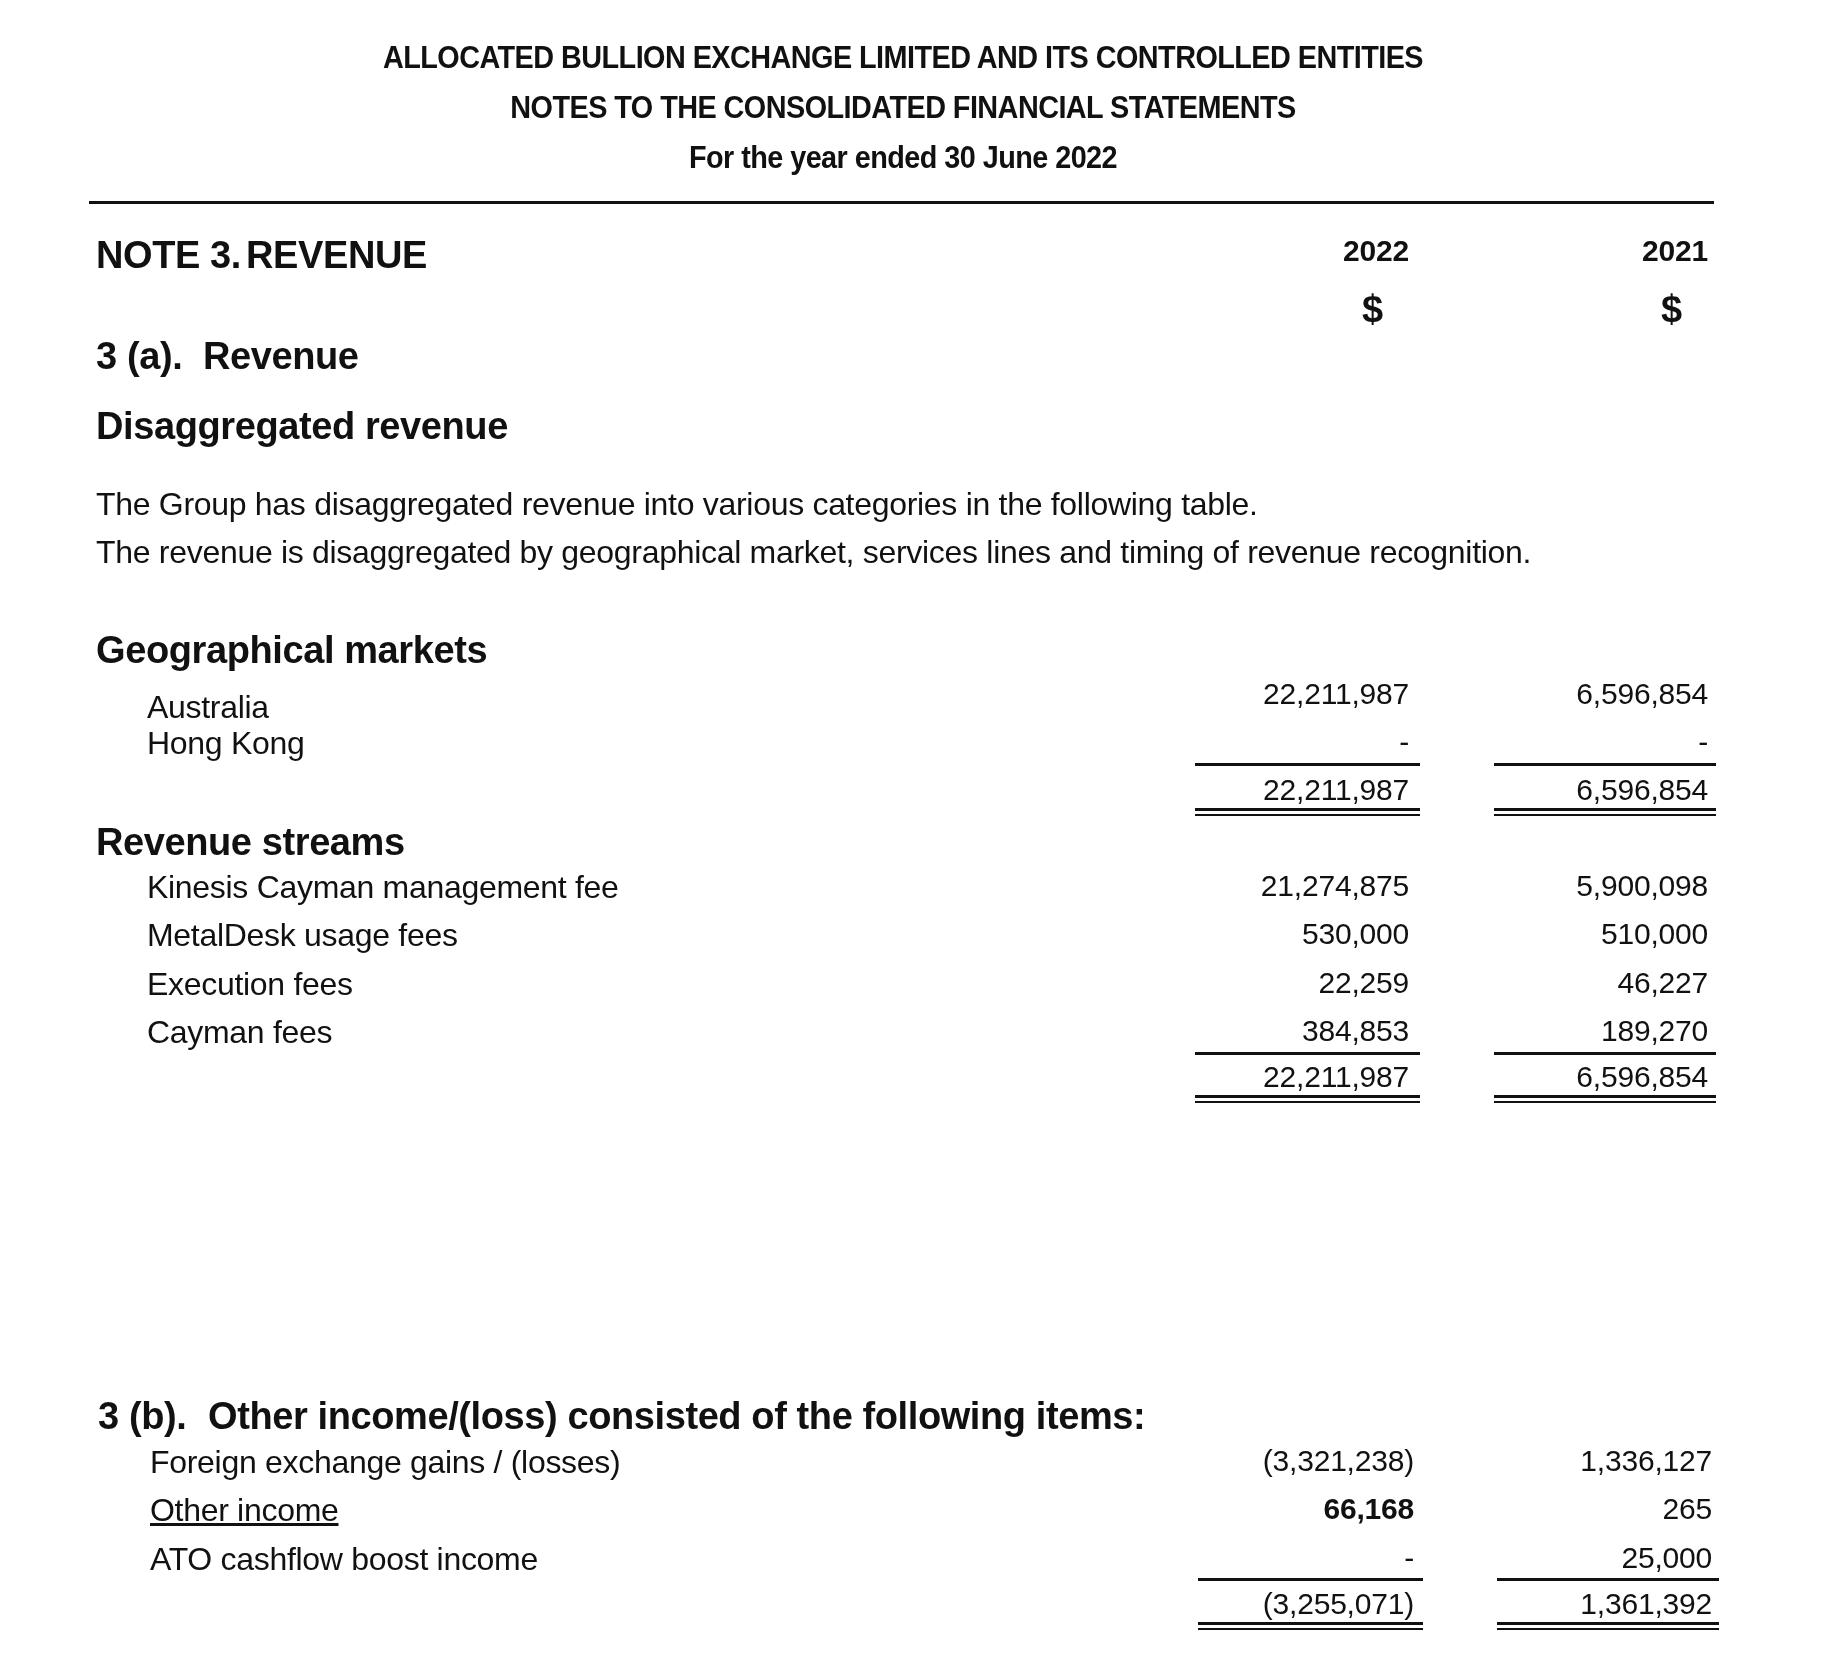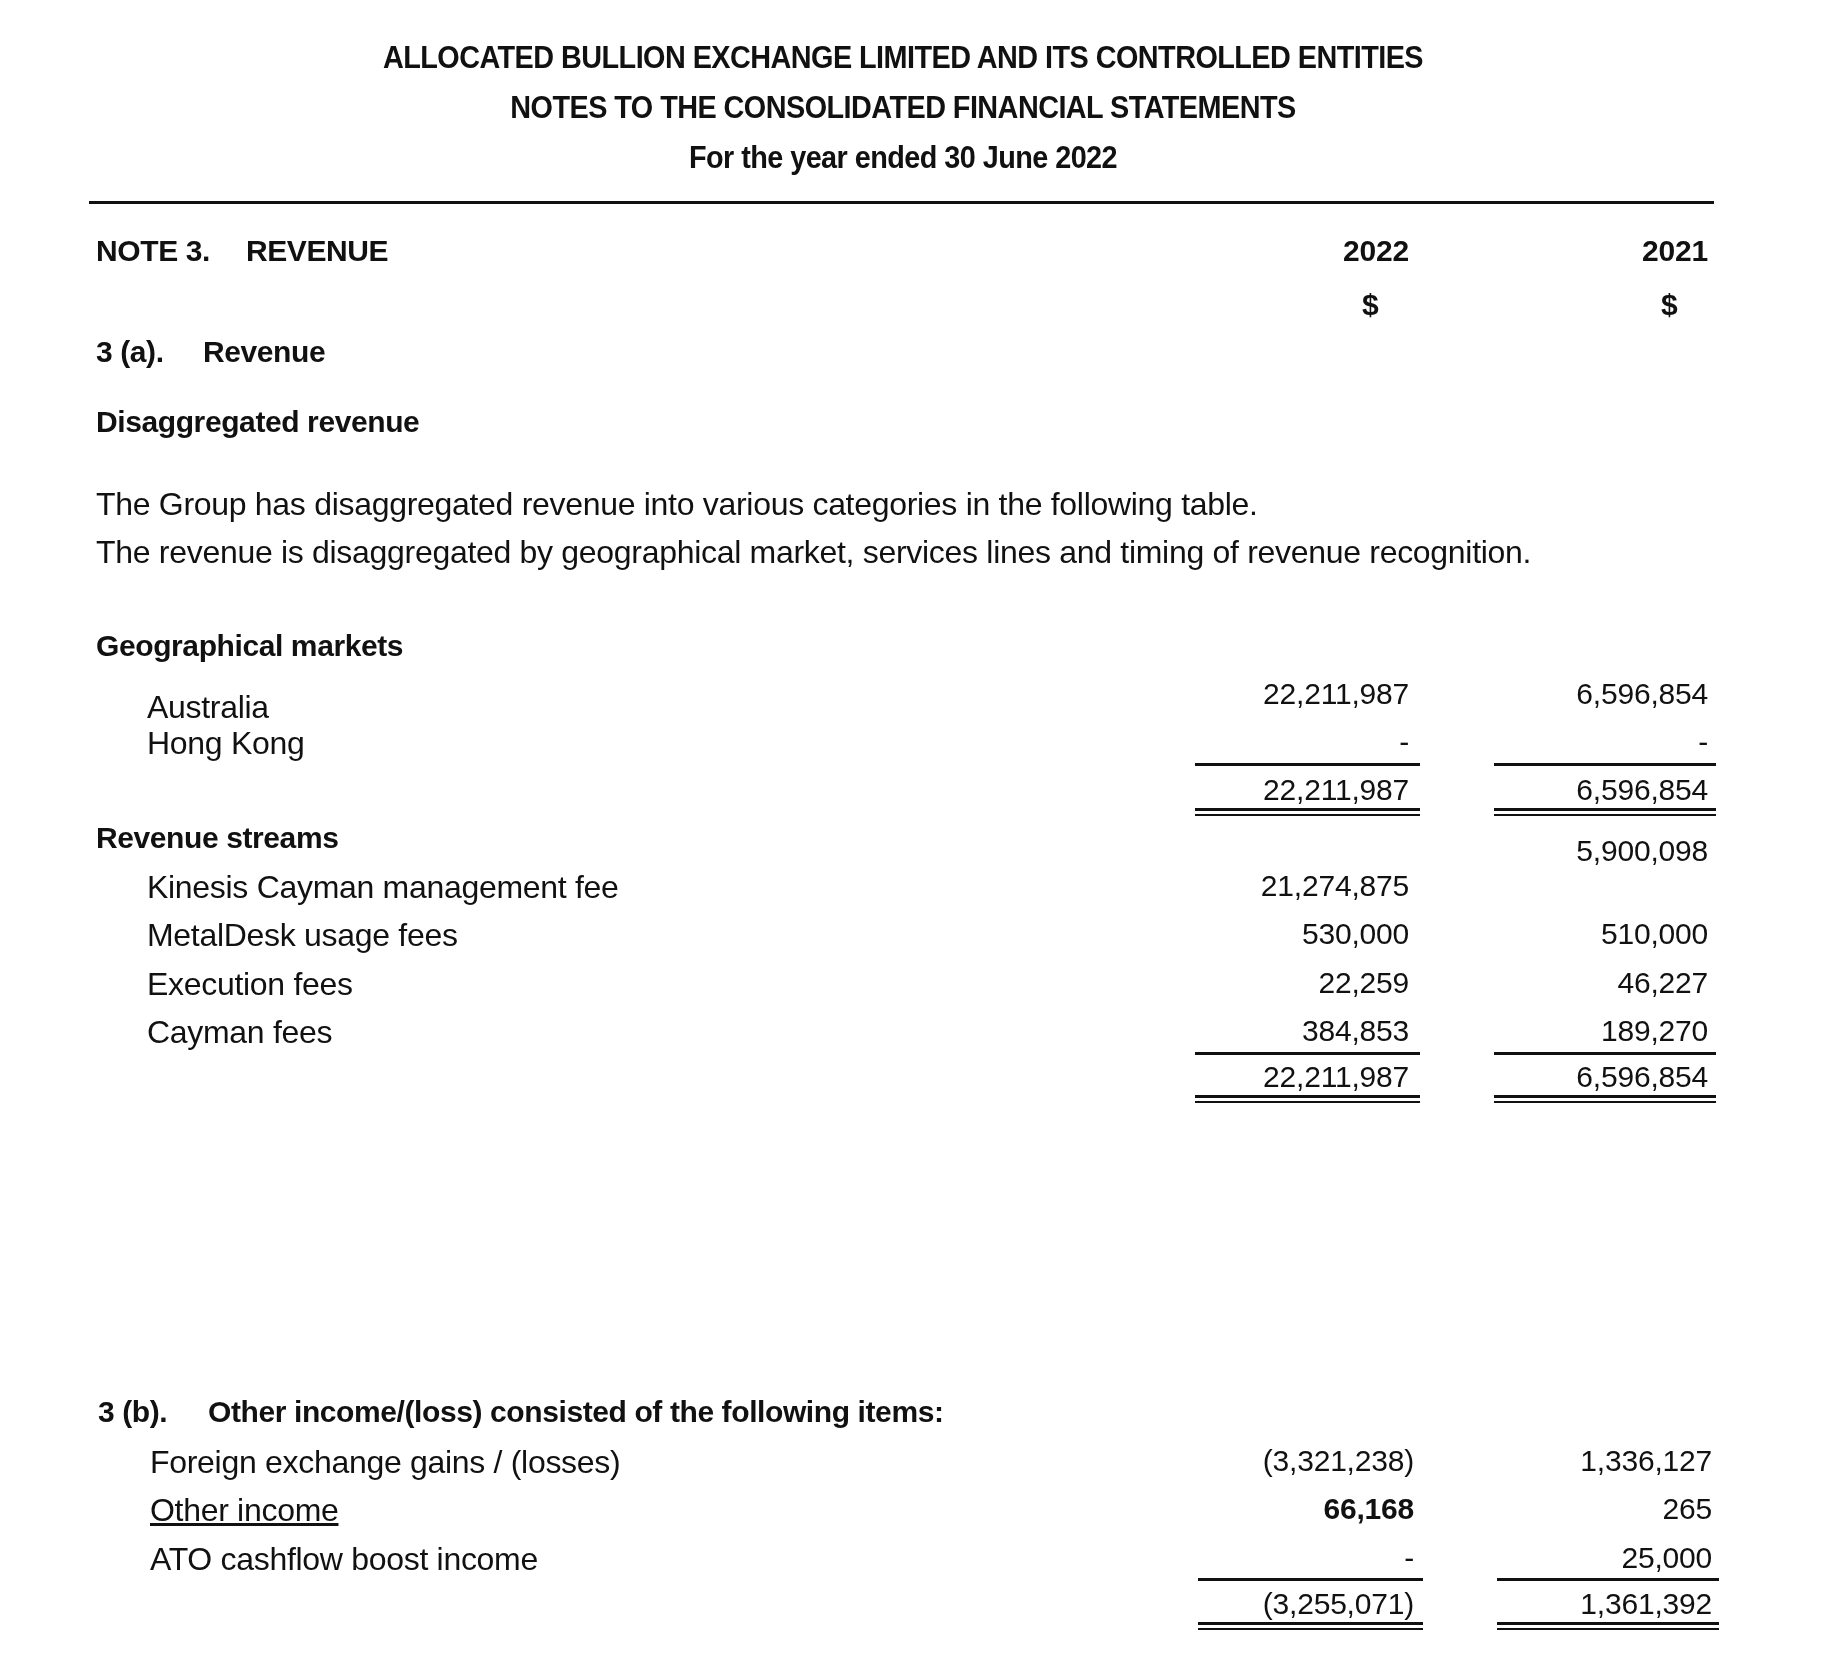--- a/index.html
+++ b/index.html
@@ -1,21 +1,21 @@
 <!DOCTYPE html>
 <html><head>
 <meta charset="utf-8">
 <style>
   html, body { margin:0; padding:0; background:#ffffff; }
   body { width:1836px; height:1678px; position:relative; overflow:hidden;
          font-family:"Liberation Sans", sans-serif; color:#111111; }
   .abs { position:absolute; white-space:nowrap; line-height:1; }
   .title { left:0; width:1806px; text-align:center; font-weight:bold; font-size:31px; letter-spacing:-0.6px; transform:scaleX(0.93); transform-origin:903px 0; }
   .txt { font-size:32px; letter-spacing:-0.3px; }
-  .hd { font-size:30px; font-weight:bold; letter-spacing:-0.4px; }
+  .hd { font-size:38px; font-weight:bold; letter-spacing:-0.4px; }
   .num { font-size:30px; text-align:right; width:260px; letter-spacing:-0.2px; }
   .c1 { left:1149px; }
   .c2 { left:1448px; }
   .rule { position:absolute; background:#111; height:3px; }
   .u1 { left:1195px; width:225px; }
   .u2 { left:1494px; width:222px; }
 </style>
 </head>
 <body>
 
@@ -58,21 +58,21 @@
 <div class="rule u1" style="top:808px;"></div>
 <div class="rule u1" style="top:814px; height:2px;"></div>
 <div class="rule u2" style="top:808px;"></div>
 <div class="rule u2" style="top:814px; height:2px;"></div>
 
 <div class="abs hd" style="left:96px; top:823px;">Revenue streams</div>
 
 <div>
   <div class="abs txt" style="left:147px; top:871px;">Kinesis Cayman management fee</div>
   <div class="abs num c1" style="top:871px;">21,274,875</div>
-  <div class="abs num c2" style="top:836px;">5,900,098</div>
+  <div class="abs num c2" style="top:871px;">5,900,098</div>
 </div>
 <div>
   <div class="abs txt" style="left:147px; top:919px;">MetalDesk usage fees</div>
   <div class="abs num c1" style="top:919px;">530,000</div>
   <div class="abs num c2" style="top:919px;">510,000</div>
 </div>
 <div>
   <div class="abs txt" style="left:147px; top:968px;">Execution fees</div>
   <div class="abs num c1" style="top:968px;">22,259</div>
   <div class="abs num c2" style="top:968px;">46,227</div>

